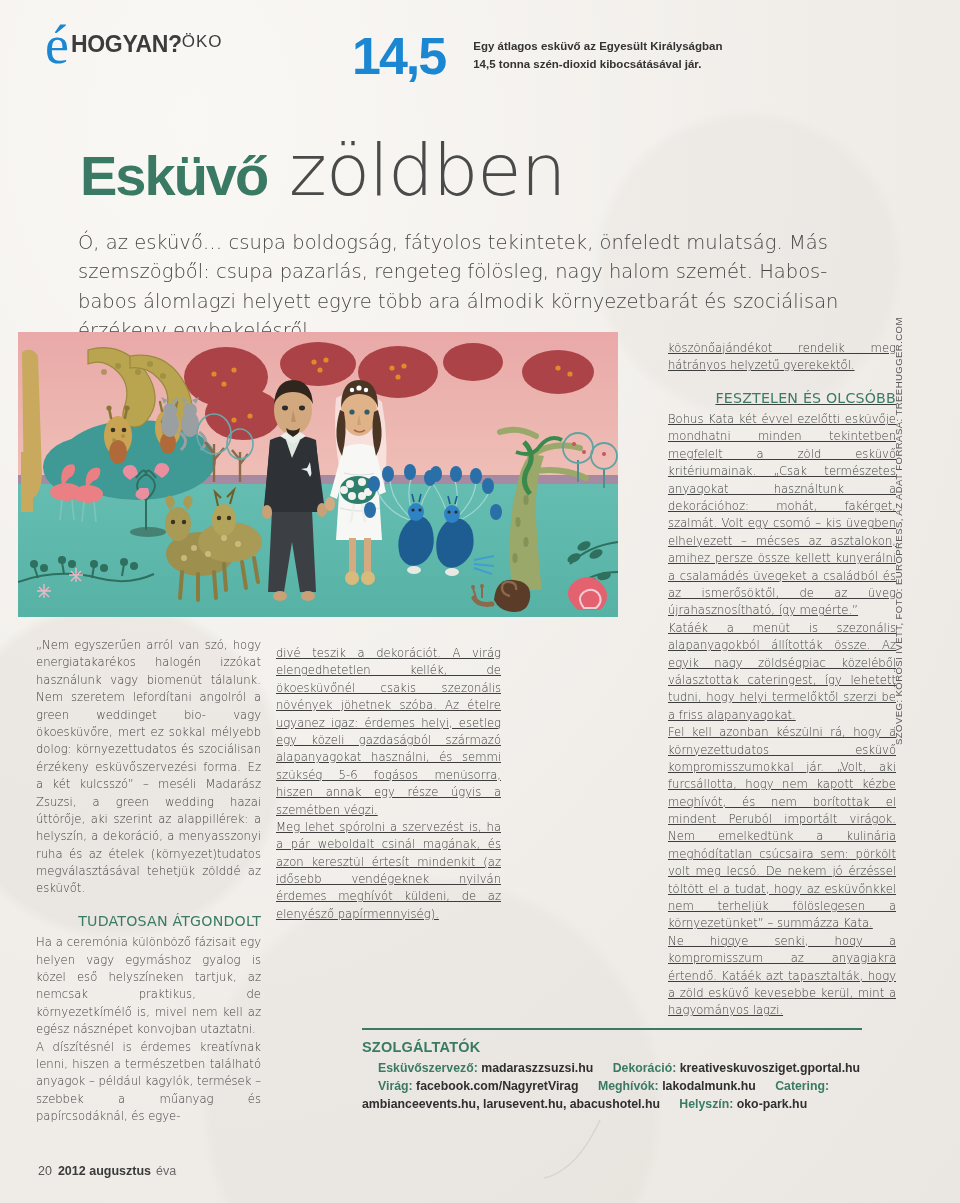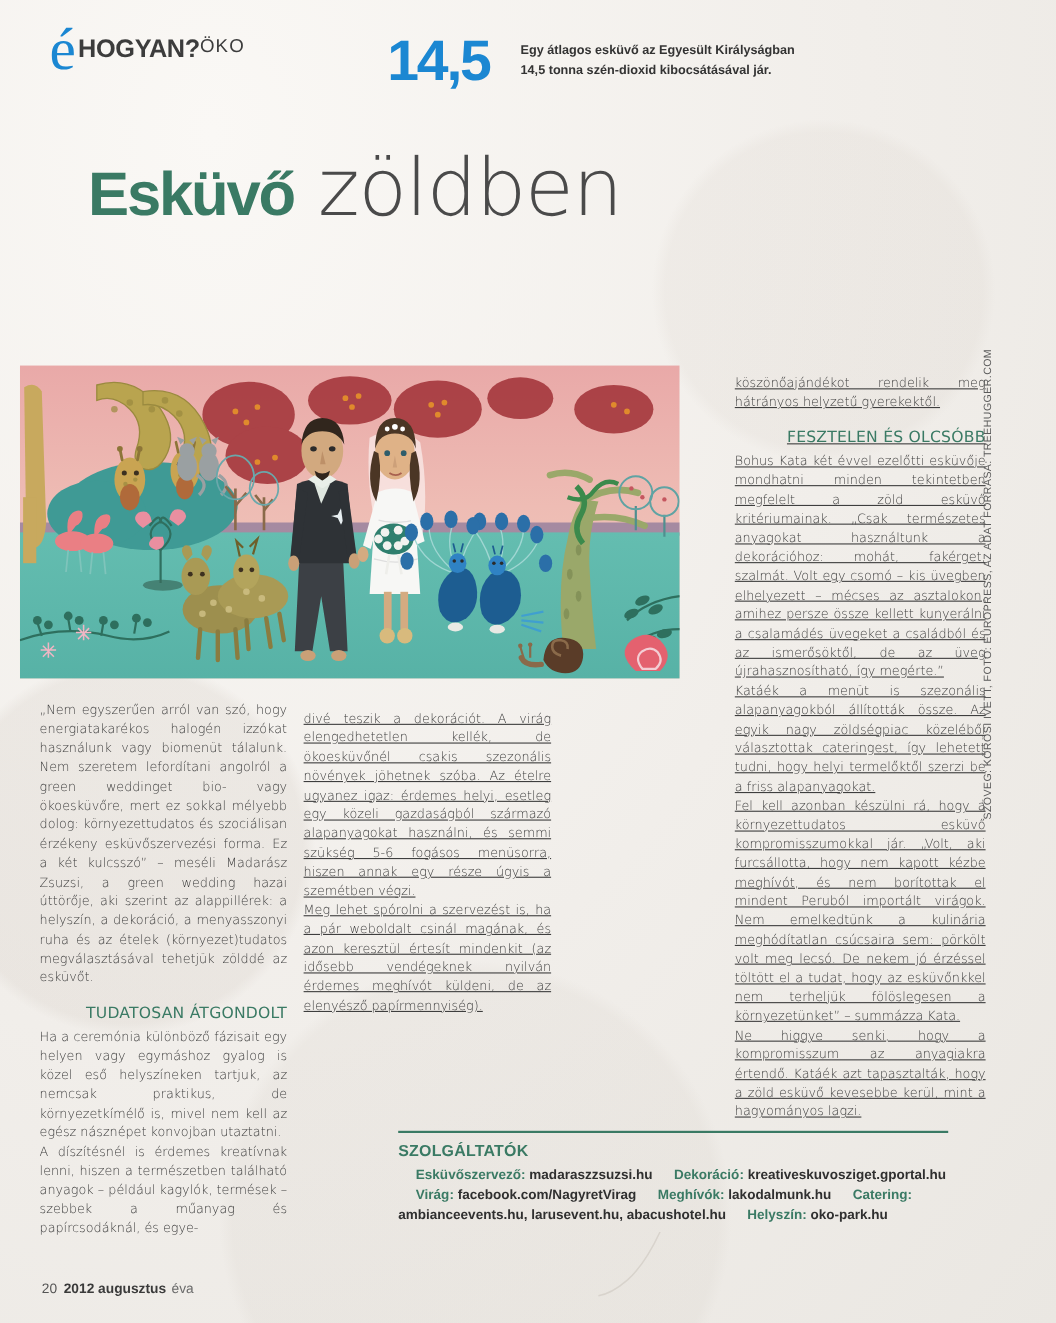--- a/index.html
+++ b/index.html
@@ -131,20 +131,21 @@
     <div class="stat-lines">
       <div>Egy átlagos esküvő az Egyesült Királyságban</div>
       <div>14,5 tonna szén-dioxid kibocsátásával jár.</div>
     </div>
   </div>
 
   <div class="headline">
     <span class="hl-green">Esküvő</span><span class="hl-gray"> zöldben</span>
   </div>
 
+  <div class="lede">Ó, az esküvő… csupa boldogság, fátyolos tekintetek, önfeledt mulatság. Más szemszögből: csupa pazarlás, rengeteg fölösleg, nagy halom szemét. Habos-babos álomlagzi helyett egyre több ara álmodik környezetbarát és szociálisan érzékeny egybekelésről.</div>
 
   <div class="illo">
     <svg viewBox="0 0 600 285" xmlns="http://www.w3.org/2000/svg">
       <defs>
         <linearGradient id="sky" x1="0" y1="0" x2="0" y2="1">
           <stop offset="0%" stop-color="#e9a9a8"></stop>
           <stop offset="45%" stop-color="#eebcb4"></stop>
           <stop offset="100%" stop-color="#f0cdbf"></stop>
         </linearGradient>
         <linearGradient id="grnd" x1="0" y1="0" x2="0" y2="1">

